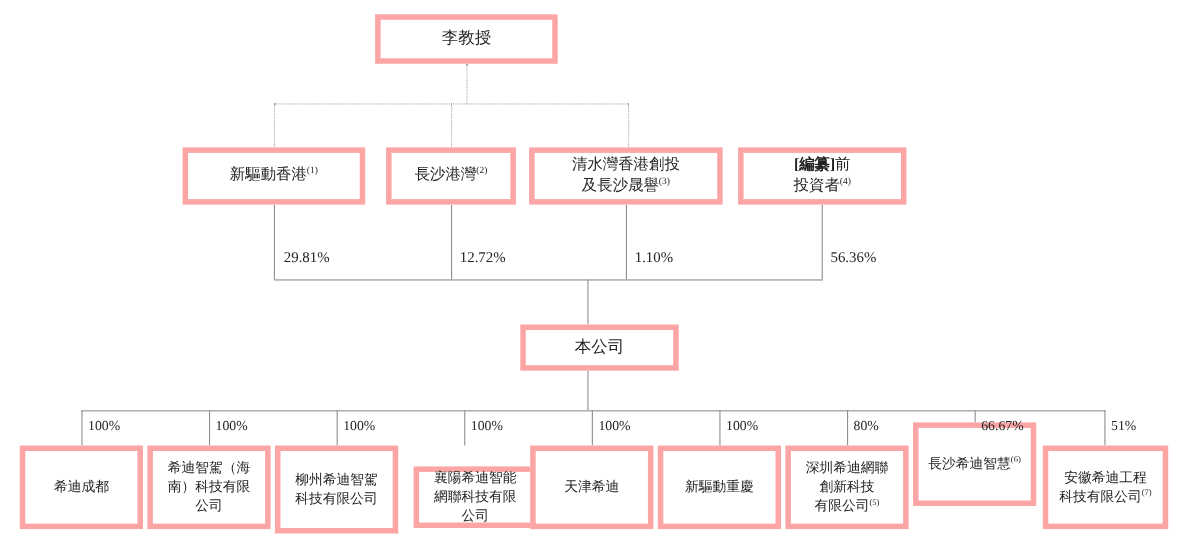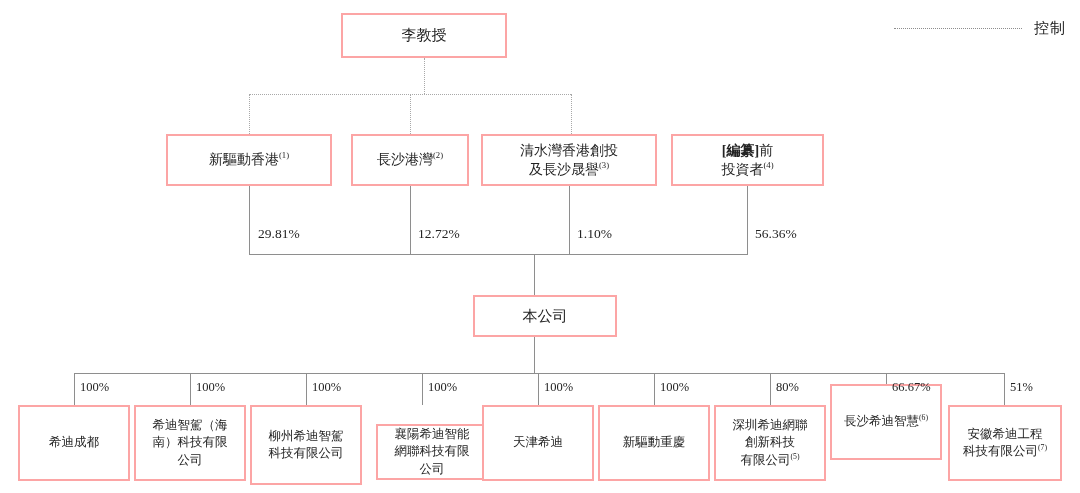--- a/index.html
+++ b/index.html
@@ -16,21 +16,21 @@
     position: relative;
     width: 1080px;
     height: 493px;
     overflow: hidden;
     background: #ffffff;
   }
   
   .node {
     position: absolute;
     box-sizing: border-box;
-    border: 2px solid #fca5a5;
+    border: 5px solid #fca5a5;
     background: #ffffff;
     display: flex;
     align-items: center;
     justify-content: center;
     text-align: center;
     line-height: 1.38;
     color: #232323;
     z-index: 3;
   }
   .node .node-label {
@@ -105,24 +105,20 @@
     color: #222;
     letter-spacing: 1px;
   }
 </style>
 </head>
 <body>
 
 <div id="chart-root">
 
   <div id="legend">
-    <div class="legend-row">
-      <span class="legend-line dotted"></span>
-      <span class="legend-text">控制</span>
-    </div>
   </div>
 
   <div class="node node-lg" style="left:341px; top:13px; width:166px; height:45px;">
     <span class="node-label">李教授</span>
   </div>
 
   <div class="ln ln-dot-v" style="left:424px; top:58px; height:36px;"></div>
   <div class="ln ln-dot-h" style="left:249px; top:94px; width:322px;"></div>
   <div class="ln ln-dot-v" style="left:249px; top:94px; height:40px;"></div>
   <div class="ln ln-dot-v" style="left:410px; top:94px; height:40px;"></div>

